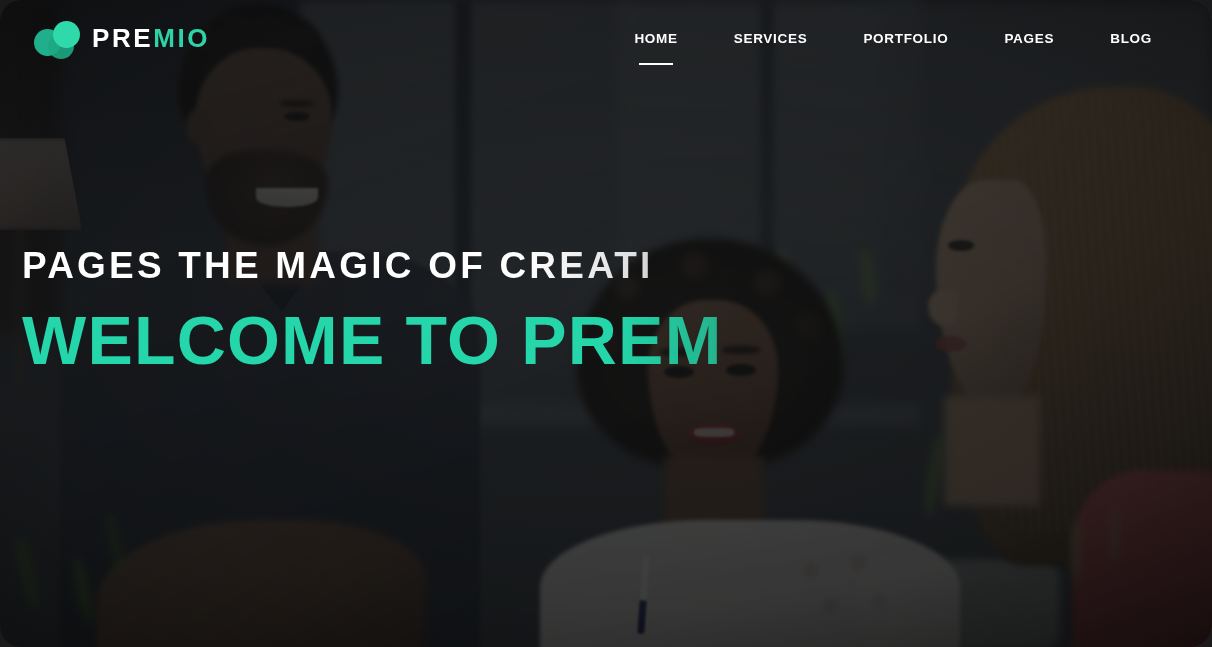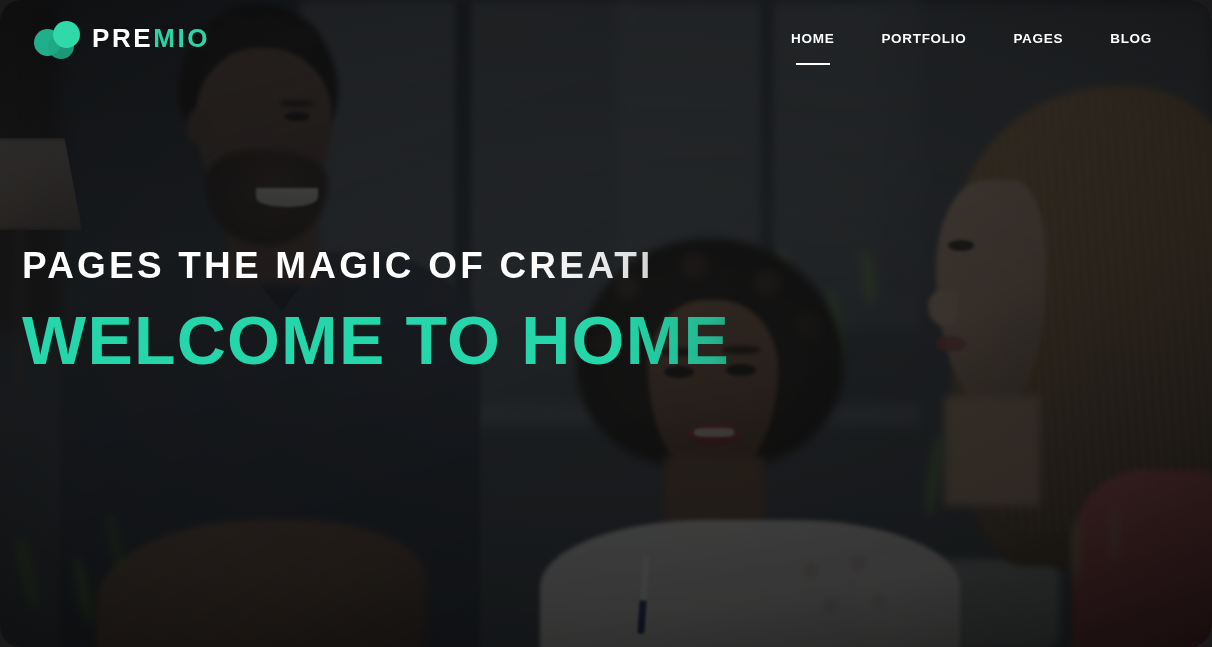--- a/index.html
+++ b/index.html
@@ -327,21 +327,21 @@
   .logo-mark .c3 { left:14px; top:16px; width:26px; height:26px; background:#1da883; opacity:.9; }
   .brand-name {
     font-size:26px; font-weight:600; letter-spacing:2.6px;
     line-height:1; white-space:nowrap;
   }
   .brand-name .w { color:#ffffff; }
   .brand-name .t { color:#2ed3a8; }
 
   .nav {
     margin-left:auto; margin-right:40px;
-    display:flex; align-items:center; gap:7px;
+    display:flex; align-items:center; gap:16px;
   }
   .nav-item {
     position:relative;
     padding:0 20px; height:50px;
     display:flex; flex-direction:column; align-items:center; justify-content:center;
     color:#ffffff; font-size:13.5px; font-weight:600;
     letter-spacing:.7px; text-transform:uppercase;
     cursor:pointer; white-space:nowrap;
     font-family:"Liberation Sans", sans-serif;
   }
@@ -462,37 +462,41 @@
         <span class="c c1"></span>
         <span class="c c3"></span>
         <span class="c c2"></span>
       </span>
       <span class="brand-name"><span class="w">PRE</span><span class="t">MIO</span></span>
     </div>
 
     <nav class="nav">
       <div class="nav-item active">
         <span>HOME</span>
+        <span class="underline"></span>
+      </div>
+      <div class="nav-item">
+        <span>SERVICES</span>
         <span class="underline"></span>
       </div>
       <div class="nav-item">
         <span>PORTFOLIO</span>
         <span class="underline"></span>
       </div>
       <div class="nav-item">
         <span>PAGES</span>
         <span class="underline"></span>
       </div>
       <div class="nav-item">
         <span>BLOG</span>
         <span class="underline"></span>
       </div>
     </nav>
   </div>
 
   <div class="hero">
     <div class="hero-inner">
       <div class="line1">PAGES THE MAGIC OF CREATI</div>
-      <div class="line2">WELCOME TO HOME</div>
+      <div class="line2">WELCOME TO PREM</div>
     </div>
   </div>
 
 </div>
 
 </body></html>

